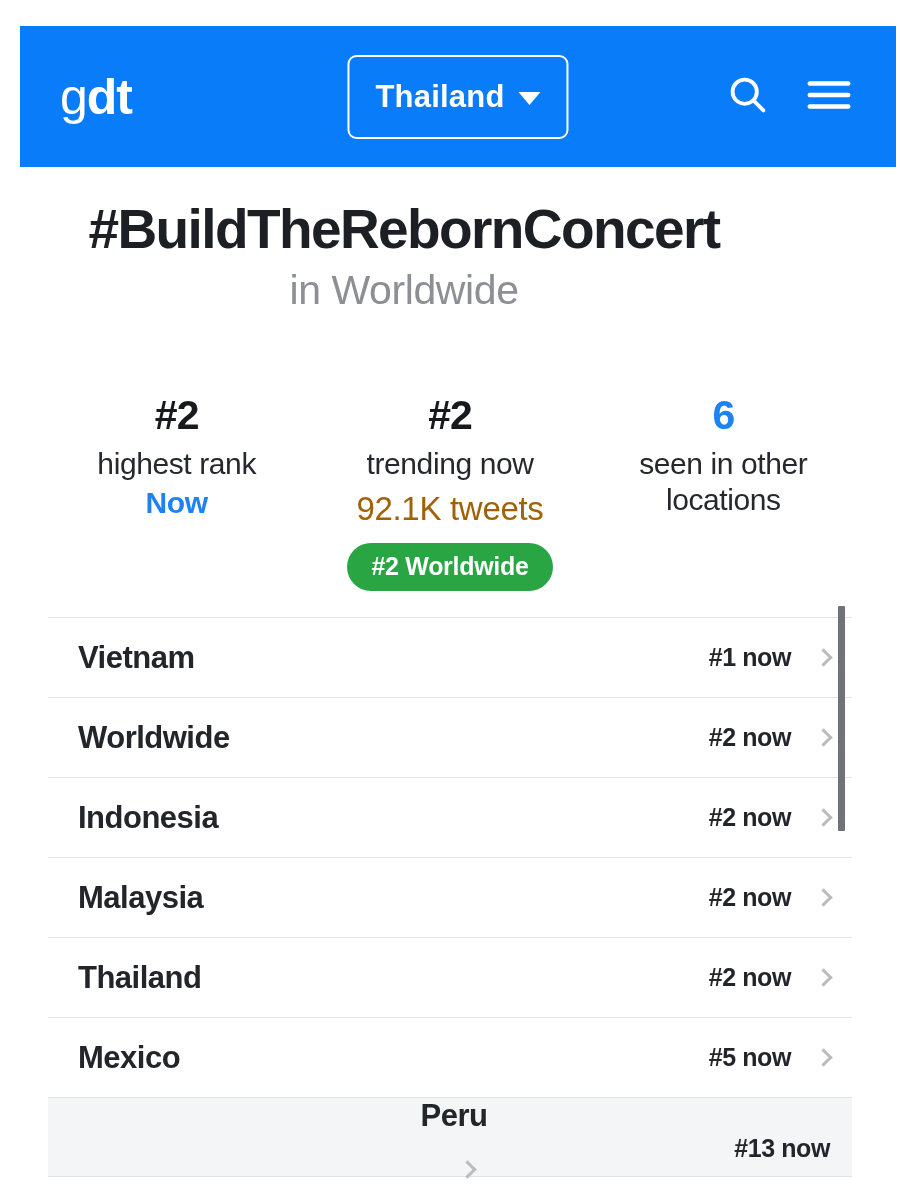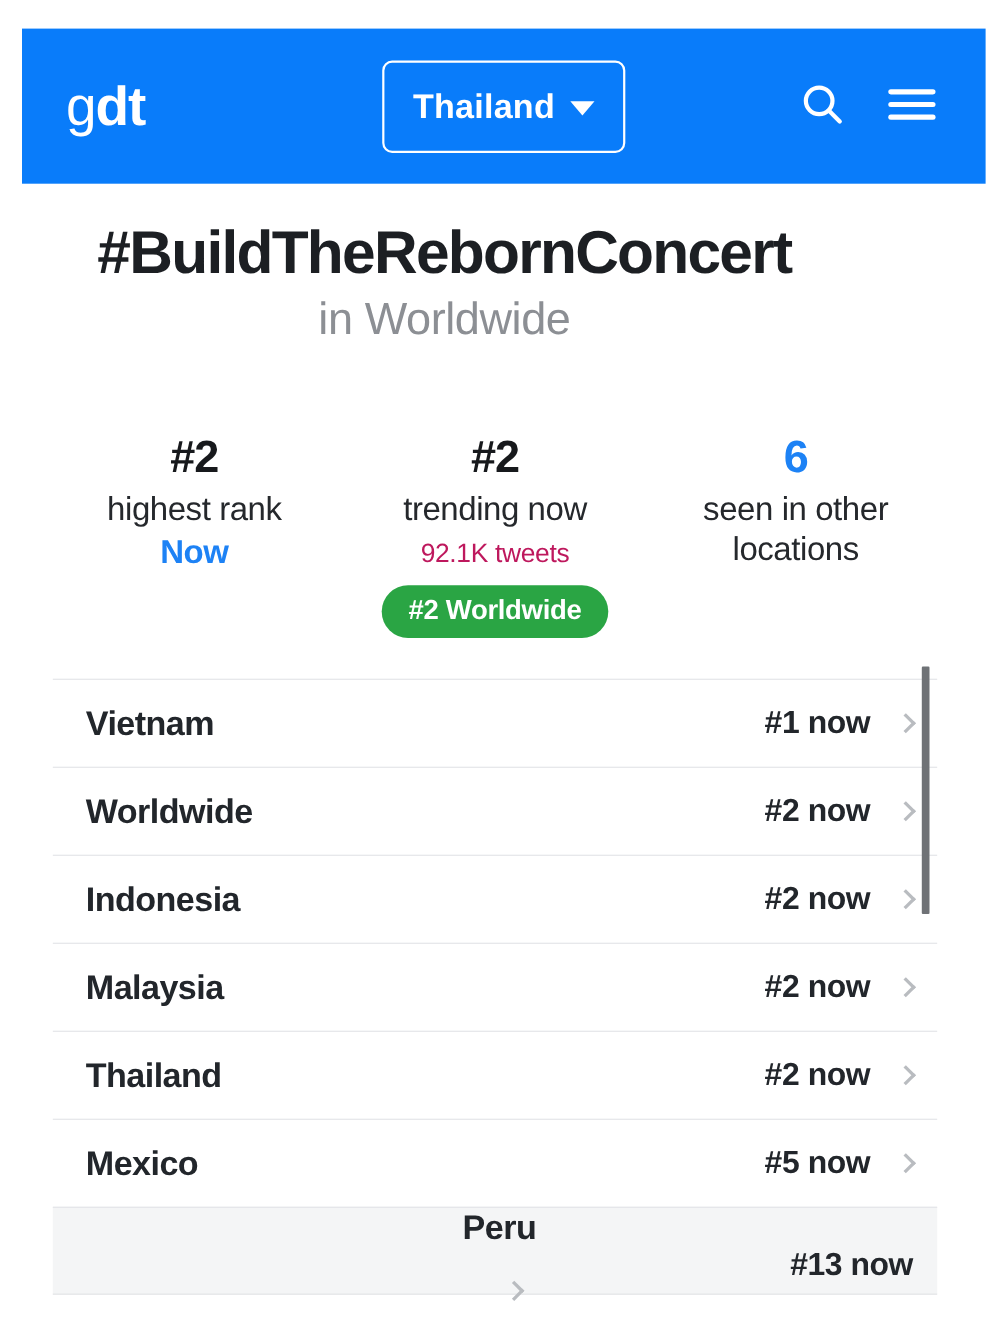--- a/index.html
+++ b/index.html
@@ -130,23 +130,23 @@
   .stat-label {
     margin-top: 6px;
     font-size: 30px;
     font-weight: 400;
     color: #25282c;
     letter-spacing: -.4px;
     line-height: 1.2;
   }
   .stat-sub {
     margin-top: 7px;
-    font-size: 24px;
+    font-size: 33px;
     font-weight: 400;
-    color: #be185d;
+    color: #a16207;
     letter-spacing: -.3px;
   }
   .stat-note {
     margin-top: 3px;
     font-size: 30px;
     font-weight: 700;
     color: #1d82f5;
     letter-spacing: -.4px;
   }
   .badge {
@@ -183,21 +183,21 @@
   .loc-row.active { background: #f4f5f6; }
 
   .loc-name {
     font-size: 31px;
     font-weight: 700;
     color: #22262b;
     letter-spacing: -.5px;
   }
   .loc-rank {
     margin-left: auto;
-    font-size: 29px;
+    font-size: 25px;
     font-weight: 700;
     color: #22262b;
     letter-spacing: -.4px;
   }
   .chevron-right {
     margin-left: 26px;
     width: 13px;
     height: 13px;
     border-top: 3px solid #b9bcc0;
     border-right: 3px solid #b9bcc0;

